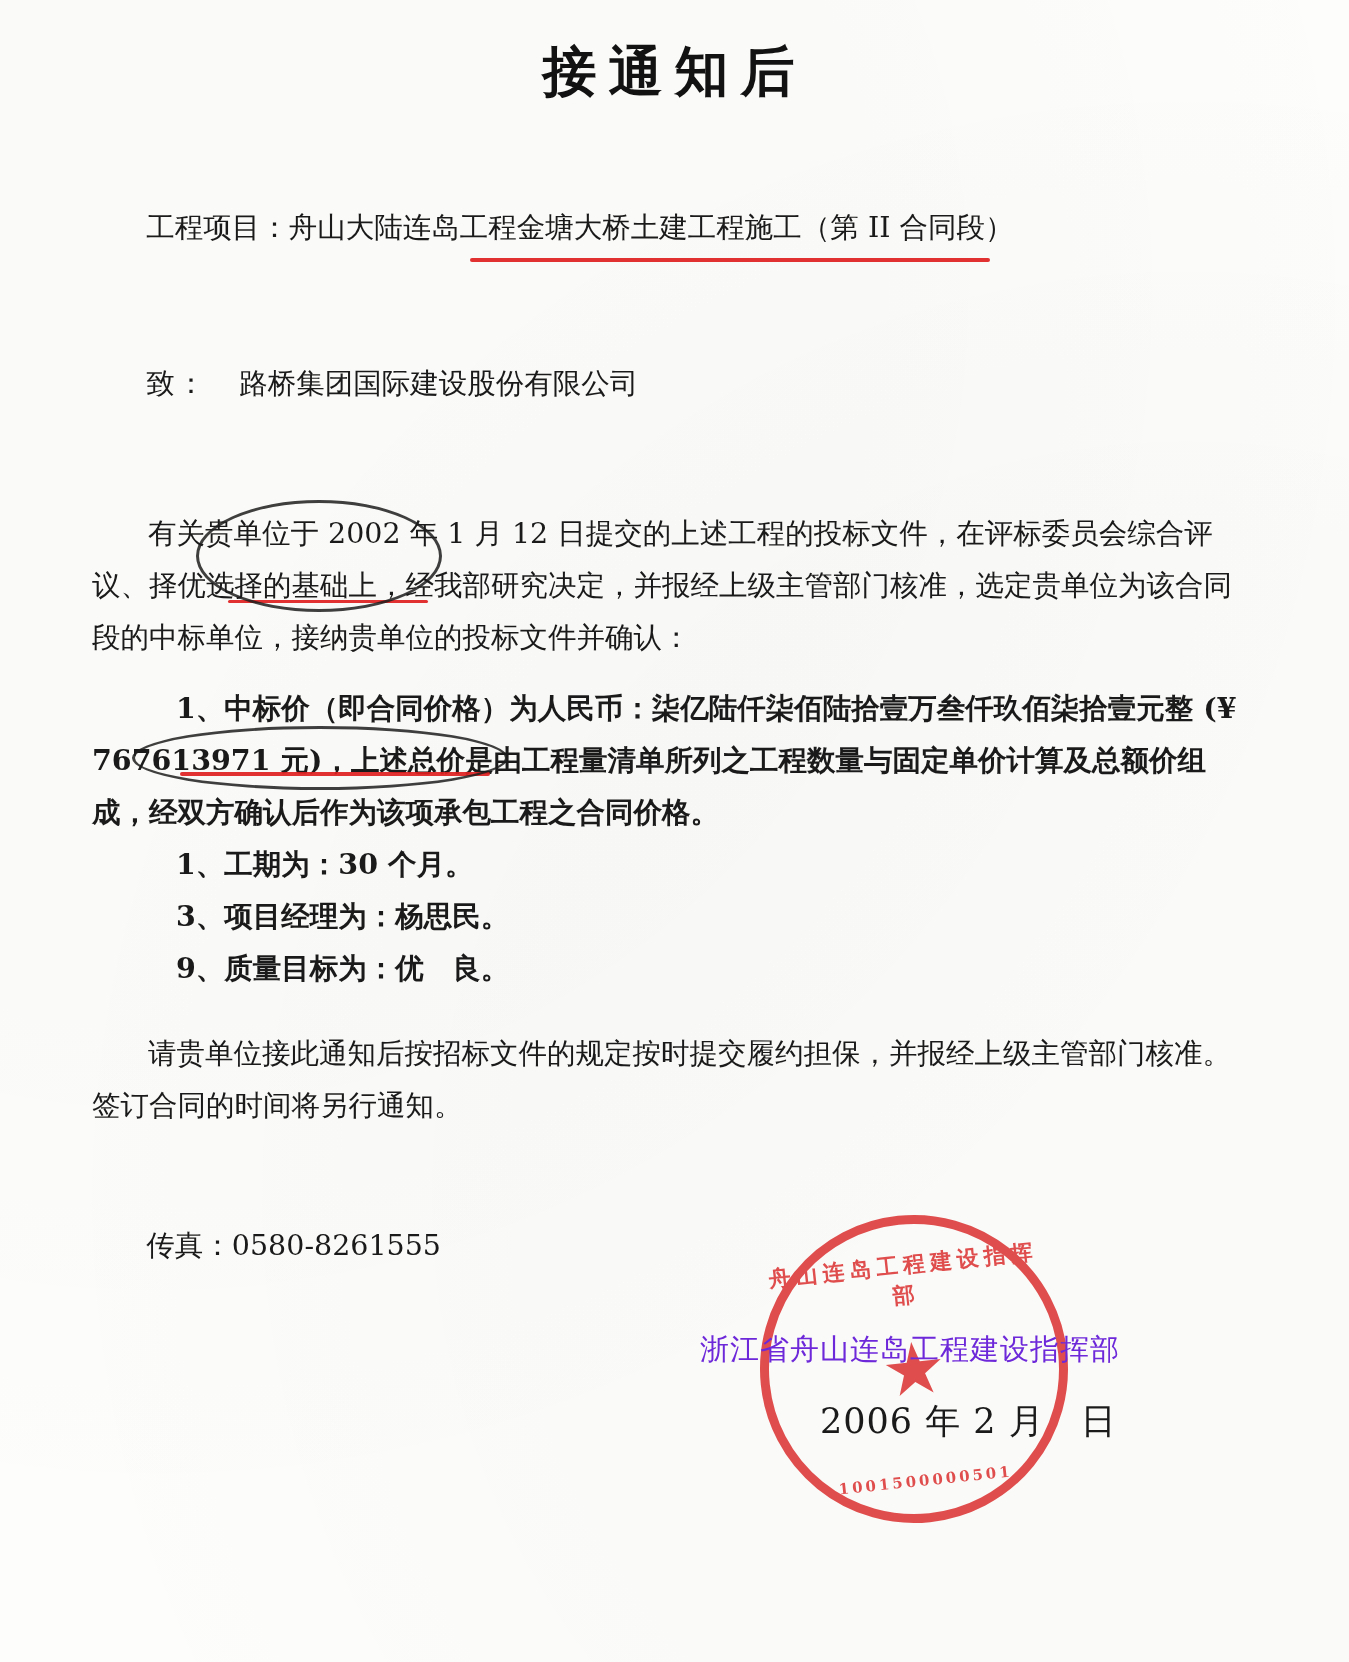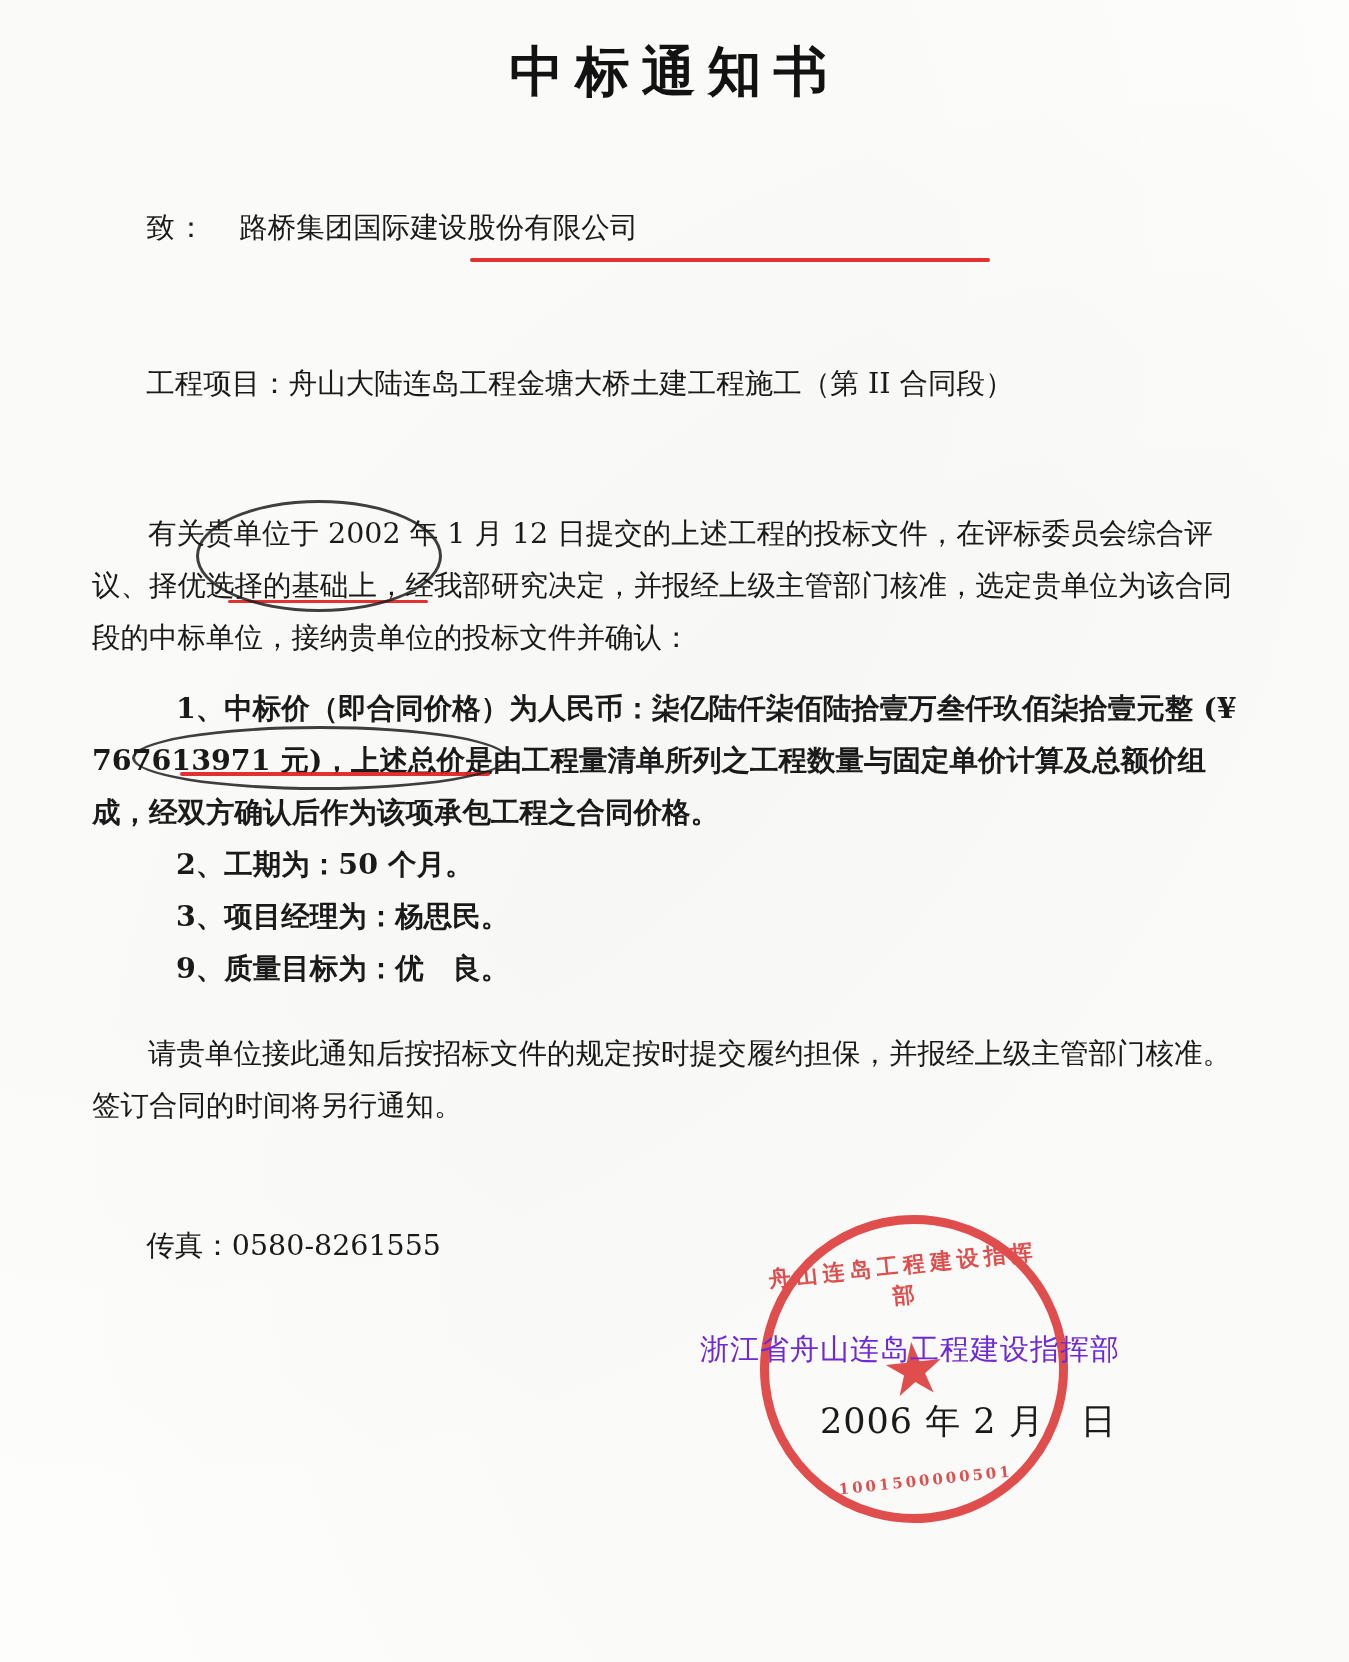--- a/index.html
+++ b/index.html
@@ -139,40 +139,40 @@
     letter-spacing: 1px;
     color: #1a1a1a;
   }
 </style>
 </head>
 <body>
 
 <div class="page">
   <div class="scan-noise"></div>
 
-  <div class="title">中标通知书</div>
+  <div class="title">接通知后</div>
 
   <div class="body-text">
+
+    <div class="line">
+      <span>工程项目：</span><span>舟山大陆连岛工程金塘大桥土建工程施工（第 II 合同段）</span>
+    </div>
 
     <div class="line addr-row">
       <span class="addr-label">致：</span><span class="addr-value">路桥集团国际建设股份有限公司</span>
     </div>
 
-    <div class="line">
-      <span>工程项目：</span><span>舟山大陆连岛工程金塘大桥土建工程施工（第 II 合同段）</span>
-    </div>
-
     <div class="gap-lg"></div>
 
     <div class="line indent-1">有关贵单位于 2002 年 1 月 12 日提交的上述工程的投标文件，在评标委员会综合评议、择优选择的基础上，经我部研究决定，并报经上级主管部门核准，选定贵单位为该合同段的中标单位，接纳贵单位的投标文件并确认：</div>
 
     <div class="gap-sm"></div>
 
     <div class="line indent-2">1、中标价（即合同价格）为人民币：柒亿陆仟柒佰陆拾壹万叁仟玖佰柒拾壹元整 (¥ 767613971 元)，上述总价是由工程量清单所列之工程数量与固定单价计算及总额价组成，经双方确认后作为该项承包工程之合同价格。</div>
-    <div class="line indent-2">2、工期为：50 个月。</div>
+    <div class="line indent-2">1、工期为：30 个月。</div>
     <div class="line indent-2">3、项目经理为：杨思民。</div>
     <div class="line indent-2">9、质量目标为：优　良。</div>
 
     <div class="gap-md"></div>
 
     <div class="line indent-1">请贵单位接此通知后按招标文件的规定按时提交履约担保，并报经上级主管部门核准。签订合同的时间将另行通知。</div>
 
     <div class="gap-sm"></div>
 
 

